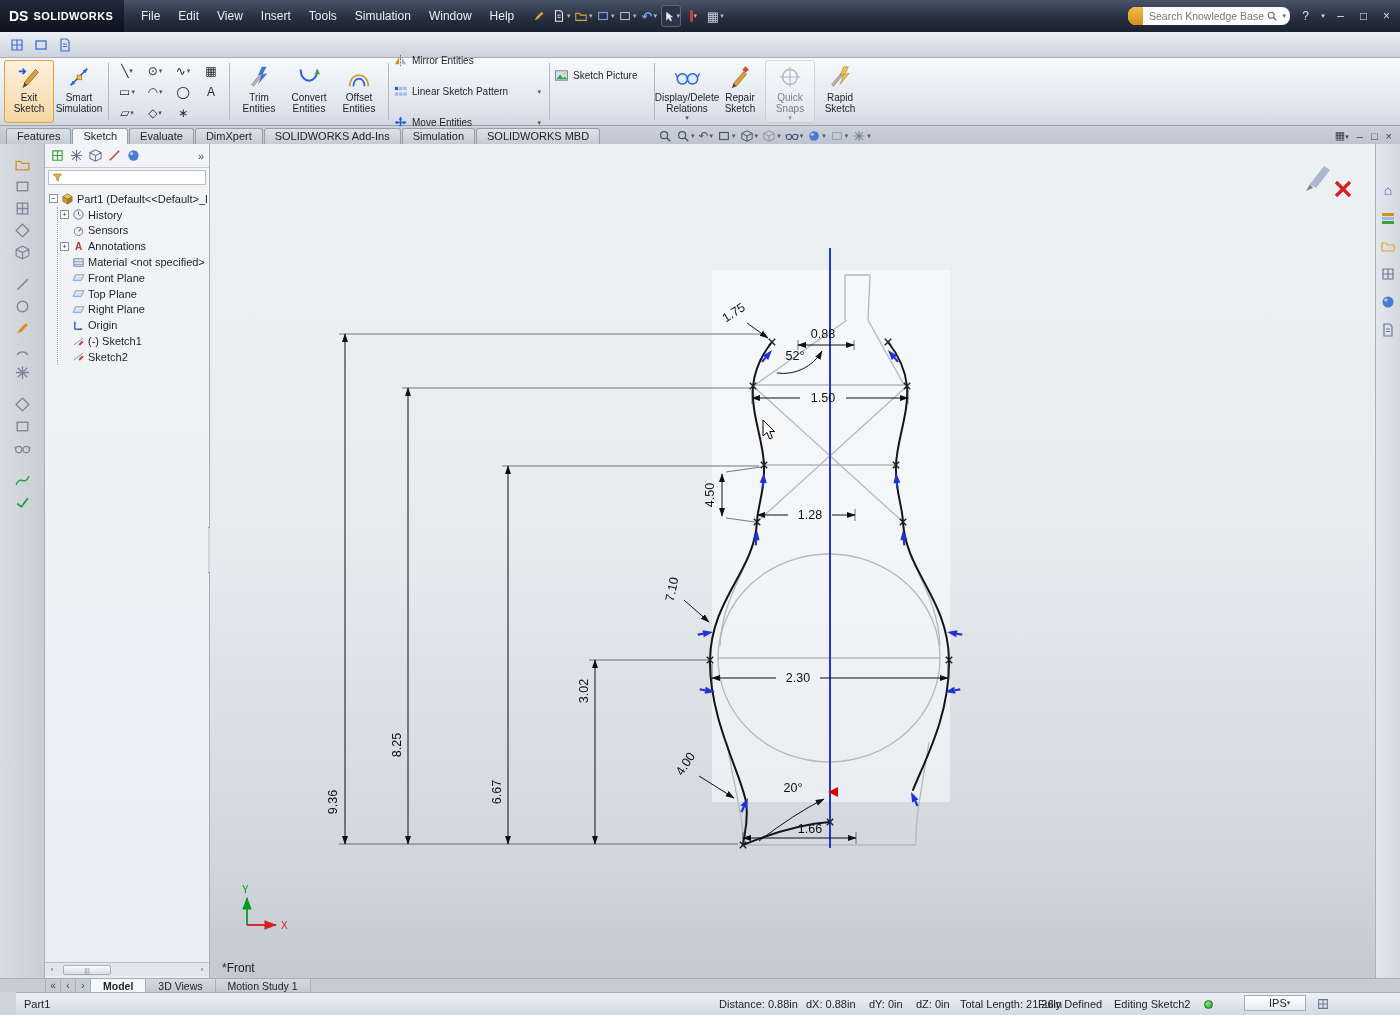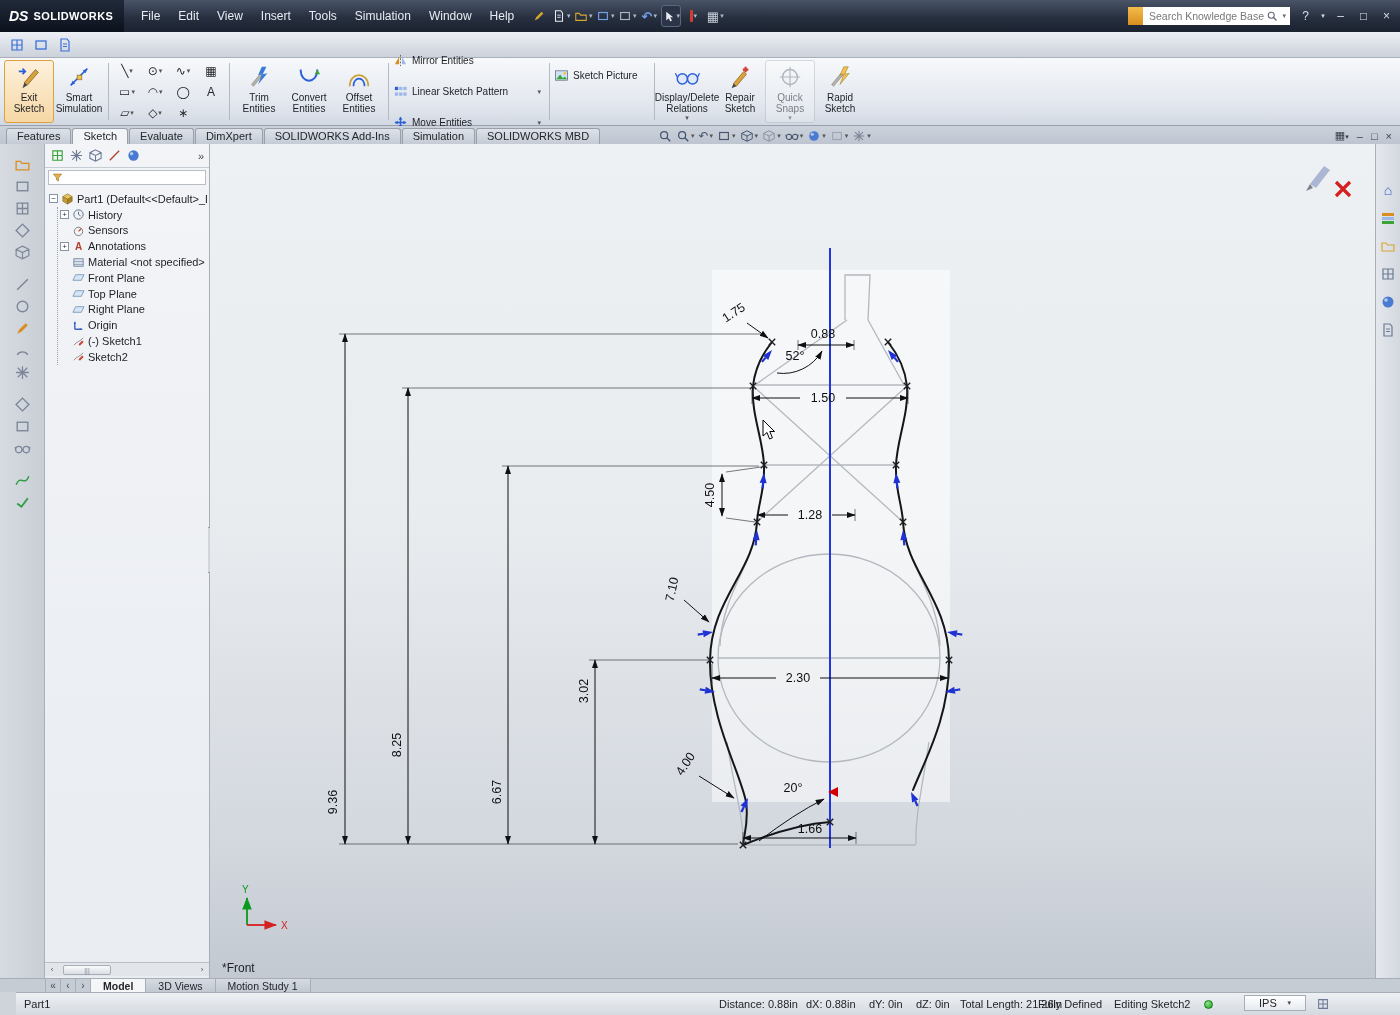--- a/index.html
+++ b/index.html
@@ -2,30 +2,30 @@
 <html><head>
 <meta charset="utf-8">
 <style>
 *{box-sizing:border-box;margin:0;padding:0}
 html,body{width:1400px;height:1015px}
 body{font-family:"Liberation Sans","DejaVu Sans",sans-serif;background:#9aa0aa;overflow:hidden}
 .app{position:relative;width:1400px;height:1015px;background:#cfd4db;overflow:hidden}
 
 .titlebar{position:absolute;left:0;top:0;width:1400px;height:32px;background:linear-gradient(#4a5468,#273040 55%,#1b2230);color:#e6eaf0;display:flex;align-items:center}
 .brand{width:124px;height:32px;background:linear-gradient(#212a3a,#0c111c);display:flex;align-items:center;padding-left:9px;gap:5px;flex:none}
-.brand-ds{font-style:italic;font-weight:bold;font-size:14px;color:#fff}
+.brand-ds{font-weight:bold;font-size:14px;color:#fff}
 .brand-name{font-weight:bold;font-size:11px;letter-spacing:.4px;color:#fff}
 .menus{display:flex;margin-left:8px}
 .menu{padding:0 9px;font-size:12px;line-height:32px;color:#e8ecf2;cursor:default}
 .qat{display:flex;align-items:center;margin-left:6px;gap:2px}
 .ticon{height:22px;min-width:20px;display:flex;align-items:center;justify-content:center;gap:1px;color:#cfd6e2;font-size:13px}
 .ticon .c{font-size:7px;color:#aeb6c4}
 .pressed{background:#2b3547;border:1px solid #5a6780;border-radius:3px}
 .doc-title{position:absolute;left:800px;top:0;width:280px;line-height:32px;text-align:center;font-size:12px;color:#f2f5fa;white-space:nowrap}
-.search{position:absolute;left:1128px;top:7px;width:162px;height:18px;background:#fff;border-radius:0;display:flex;align-items:center;overflow:hidden;font-size:10.5px;color:#777}
+.search{position:absolute;left:1128px;top:7px;width:162px;height:18px;background:#fff;border-radius:8px;display:flex;align-items:center;overflow:hidden;font-size:10.5px;color:#777}
 .search-badge{width:15px;height:18px;background:linear-gradient(#f4bc4a,#d98e1f);flex:none}
 .search-text{flex:1;padding-left:6px;white-space:nowrap;overflow:hidden}
 .winbtns{position:absolute;right:2px;top:0;height:32px;display:flex;align-items:center}
 .wb{width:23px;height:22px;display:flex;align-items:center;justify-content:center;color:#d8dee8;font-size:12px}
 
 .subbar{position:absolute;left:0;top:32px;width:1400px;height:26px;background:linear-gradient(#eceff4,#ccd2db);border-bottom:1px solid #aab0ba;display:flex;align-items:center;padding-left:8px;gap:6px}
 .sbic{width:18px;height:16px;color:#3a6fd8}
 
 .ribbon{position:absolute;left:0;top:58px;width:1400px;height:68px;background:linear-gradient(#f7f9fb,#e0e5ed 75%,#d2d8e2);border-bottom:1px solid #9aa1ad;display:flex;align-items:stretch;padding:2px 0 2px 4px}
 .bigbtn{width:50px;display:flex;flex-direction:column;align-items:center;padding-top:3px;font-size:10px;text-align:center;color:#1d1f24;line-height:1.1;border:1px solid transparent;border-radius:3px;flex:none}
@@ -78,21 +78,21 @@
 
 .btabs{position:absolute;left:0;top:978px;width:1400px;height:14px;background:#c6ccd4;border-top:1px solid #a8aeb8;display:flex;align-items:stretch;font-size:10.5px;color:#23262c}
 .bspacer{width:46px;flex:none;border-right:1px solid #aab0ba}
 .barrow{width:15px;display:flex;align-items:center;justify-content:center;border-right:1px solid #aab0ba;font-size:10px;color:#445}
 .btab{padding:0 12px;border-right:1px solid #a8aeb8;display:flex;align-items:center;background:linear-gradient(#d6dbe2,#c2c8d1);white-space:nowrap}
 .btab.active{background:#f4f6f8;font-weight:bold}
 
 .statusbar{position:absolute;left:16px;top:992px;width:1400px;height:23px;background:linear-gradient(#eef1f4,#d4d9e0);border-top:1px solid #a8aeb8;font-size:11px;color:#1d1f24}
 .sb{position:absolute;top:5px;white-space:nowrap}
 .sdot{position:absolute;left:1188px;top:7px;width:9px;height:9px;border-radius:50%;background:radial-gradient(circle at 35% 30%,#8ae78a,#1d9e1d);border:1px solid #187a18}
-.units{position:absolute;left:1228px;top:2px;width:62px;height:16px;display:flex;align-items:center;justify-content:space-between;padding:0 14px;border:1px solid #a6adb8;background:linear-gradient(#fff,#e6eaef);font-size:11px}
+.units{position:absolute;left:1228px;top:2px;width:62px;height:16px;display:flex;align-items:center;justify-content:space-between;padding:0 24px;border:1px solid #a6adb8;background:linear-gradient(#fff,#e6eaef);font-size:11px}
 .units .c{font-size:7px;color:#445}
 
 text.dim{font-family:"Liberation Sans","DejaVu Sans",sans-serif;font-size:12.5px;fill:#0e1013}
 text.lbl{font-family:"Liberation Sans","DejaVu Sans",sans-serif}
 </style>
 </head>
 <body>
 
 <svg style="position:absolute;width:0;height:0" aria-hidden="true">
   <defs>

